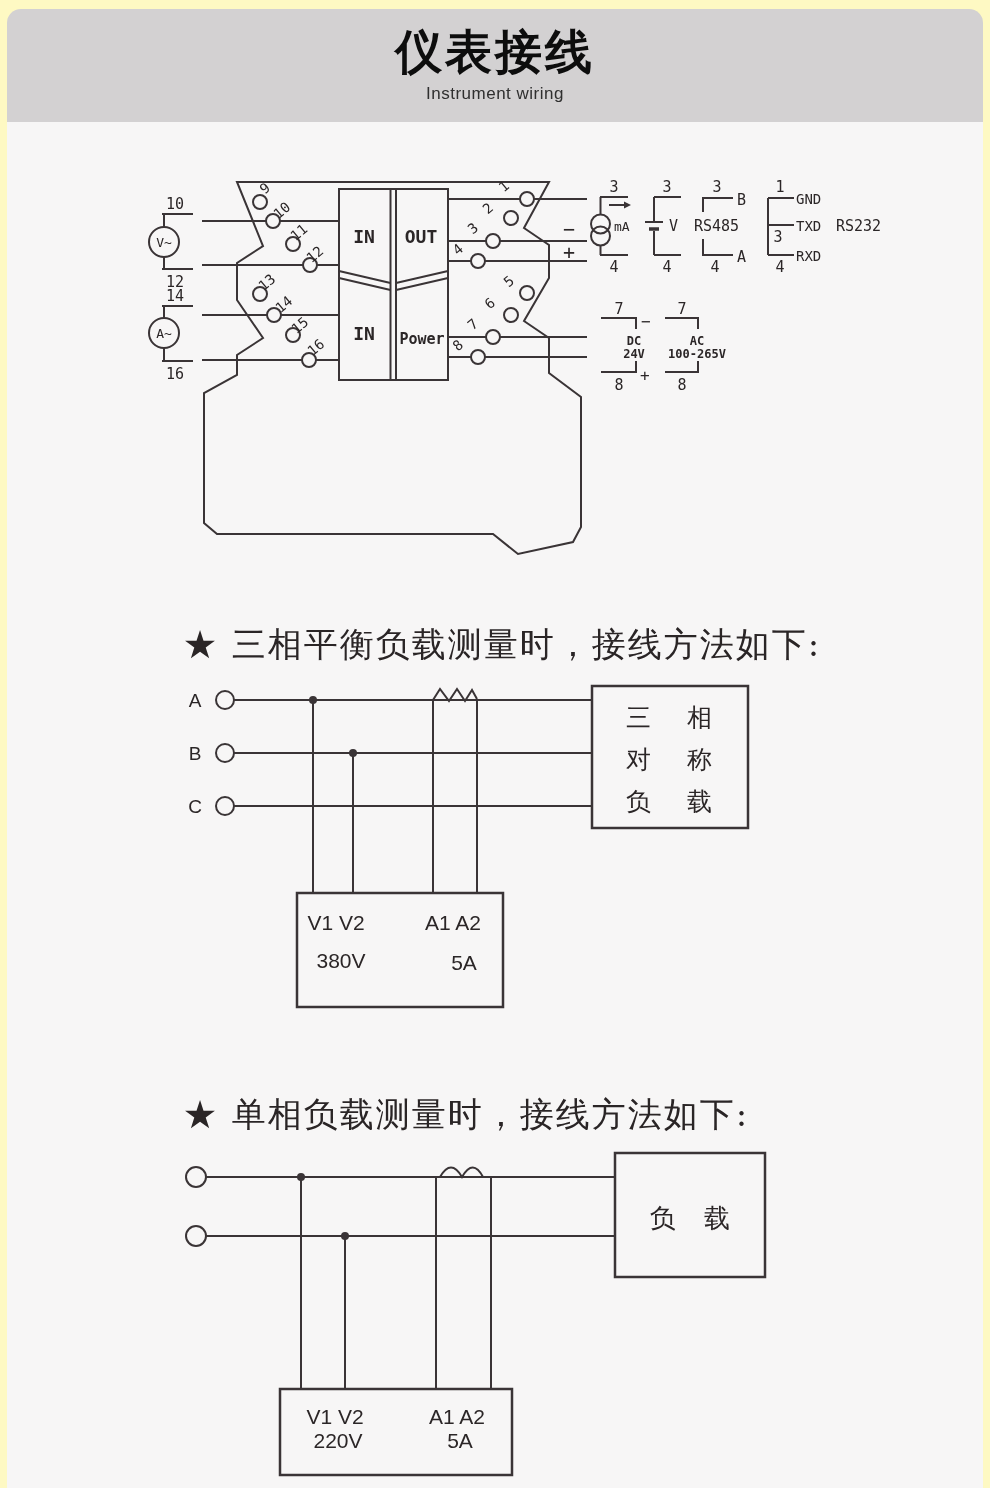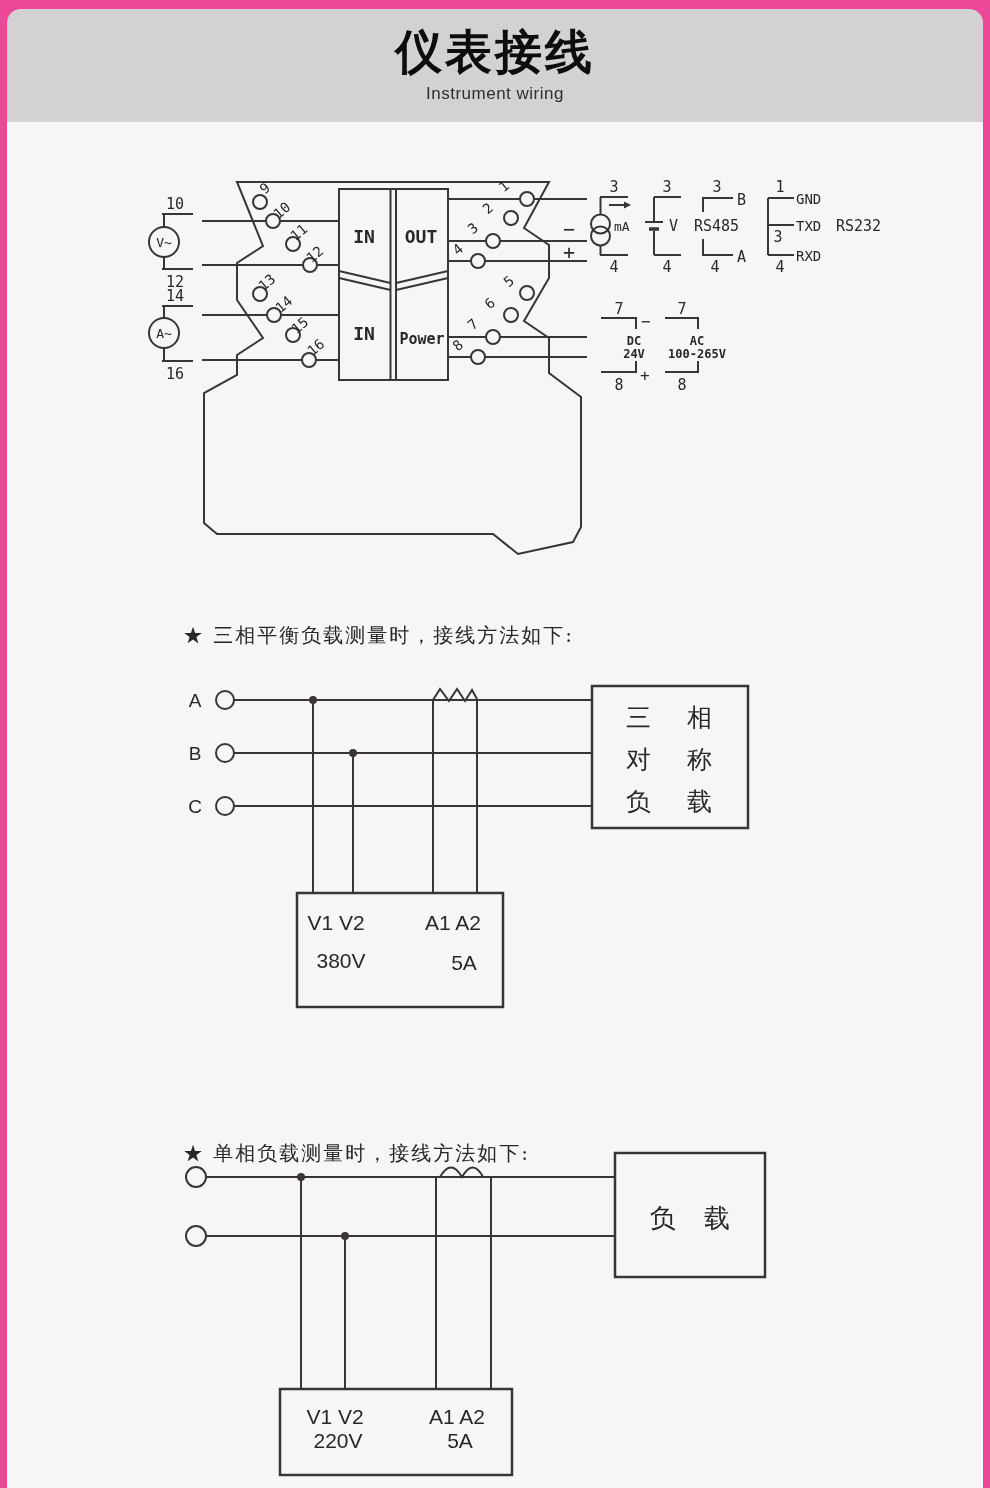--- a/index.html
+++ b/index.html
@@ -1,28 +1,28 @@
 <!DOCTYPE html>
 <html><head>
 <meta charset="utf-8">
 <style>
   html,body { margin:0; padding:0; background:#ffffff; }
-  #page { position:relative; width:990px; height:1488px; background:#ec4899; overflow:hidden;
+  #page { position:relative; width:990px; height:1488px; background:#fef9c3; overflow:hidden;
           font-family:"Liberation Sans", sans-serif; }
   #banner { position:absolute; left:7px; top:9px; width:976px; height:113px;
             background:#d3d1d2; border-radius:14px 14px 0 0;
             display:flex; flex-direction:column; align-items:center; justify-content:center; }
   #banner .ttl { font-size:47px; font-weight:bold; color:#0d0d0d; letter-spacing:3px; line-height:1.05;
                  font-family:"Liberation Sans", sans-serif; }
   #banner .sub { font-size:17px; color:#2f2f2f; margin-top:7px; letter-spacing:0.5px; }
   #content-bg { position:absolute; left:7px; top:122px; width:976px; height:1366px; background:#f7f6f6; }
-  .sec-title { position:absolute; left:183px; font-size:20px; color:#2a2526; letter-spacing:2px;
+  .sec-title { position:absolute; left:183px; font-size:34px; color:#2a2526; letter-spacing:2px;
                font-family:"DejaVu Serif","Liberation Serif",serif; white-space:nowrap; }
   #t1 { top:622px; }
-  #t2 { top:1140px;text-align:center; }
+  #t2 { top:1092px;text-align:center; }
   svg { position:absolute; left:0; top:0; }
   .ln  { stroke:#3a3436; stroke-width:2; fill:none; stroke-linejoin:miter; stroke-linecap:butt; }
   .ln25{ stroke-width:2.5; }
   .ln35{ stroke-width:3.5; }
   .term{ fill:#f7f6f6; stroke:#3a3436; stroke-width:2; }
   .open{ fill:none; stroke:#3a3436; stroke-width:2; }
   .dot { fill:#3a3436; stroke:none; }
   .arr { fill:#3a3436; stroke:none; }
   text { fill:#2b2627; }
   .mono{ font-family:"DejaVu Sans Mono", monospace; }

